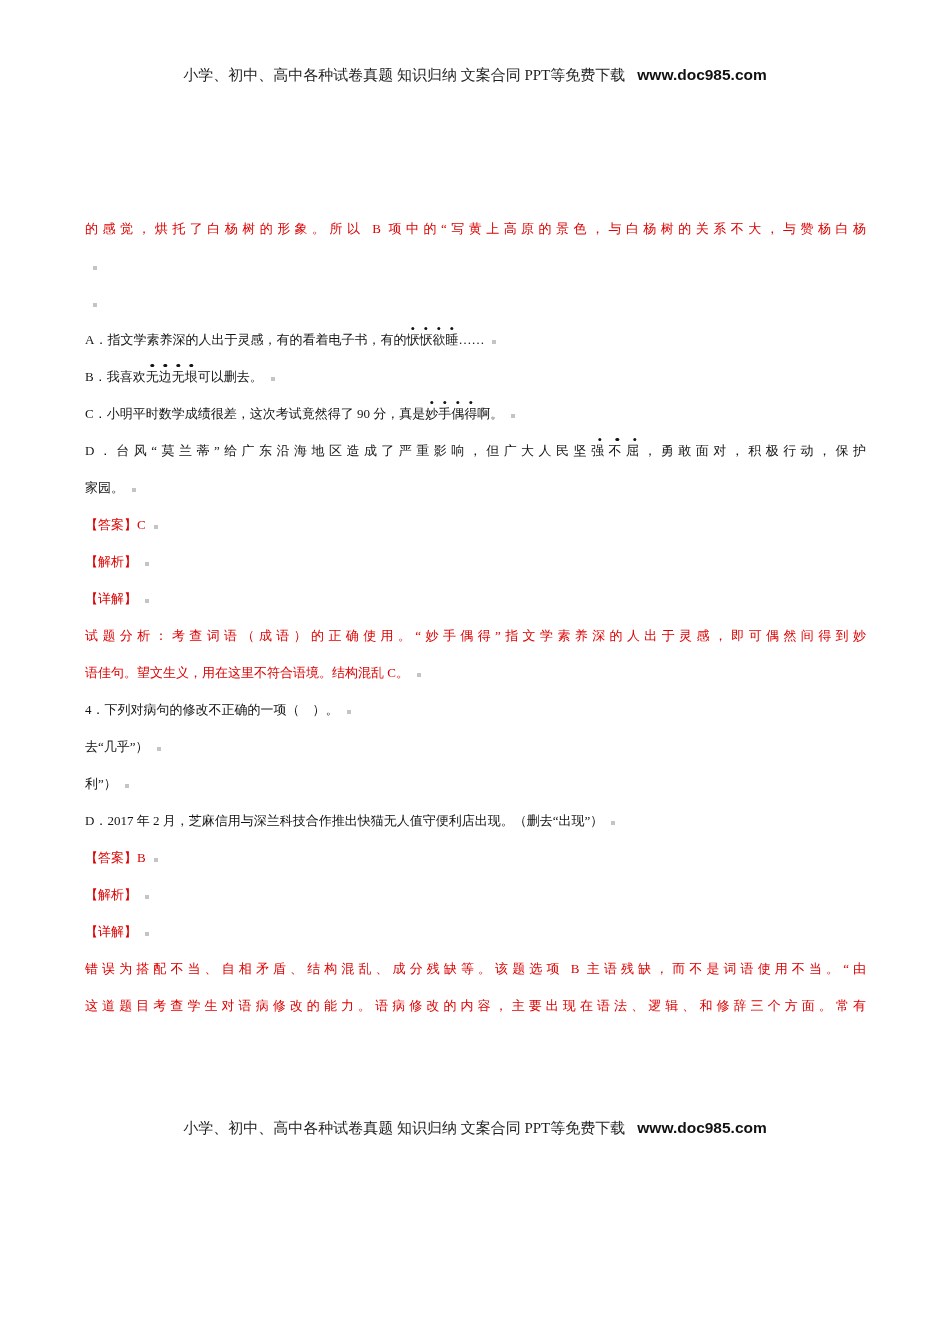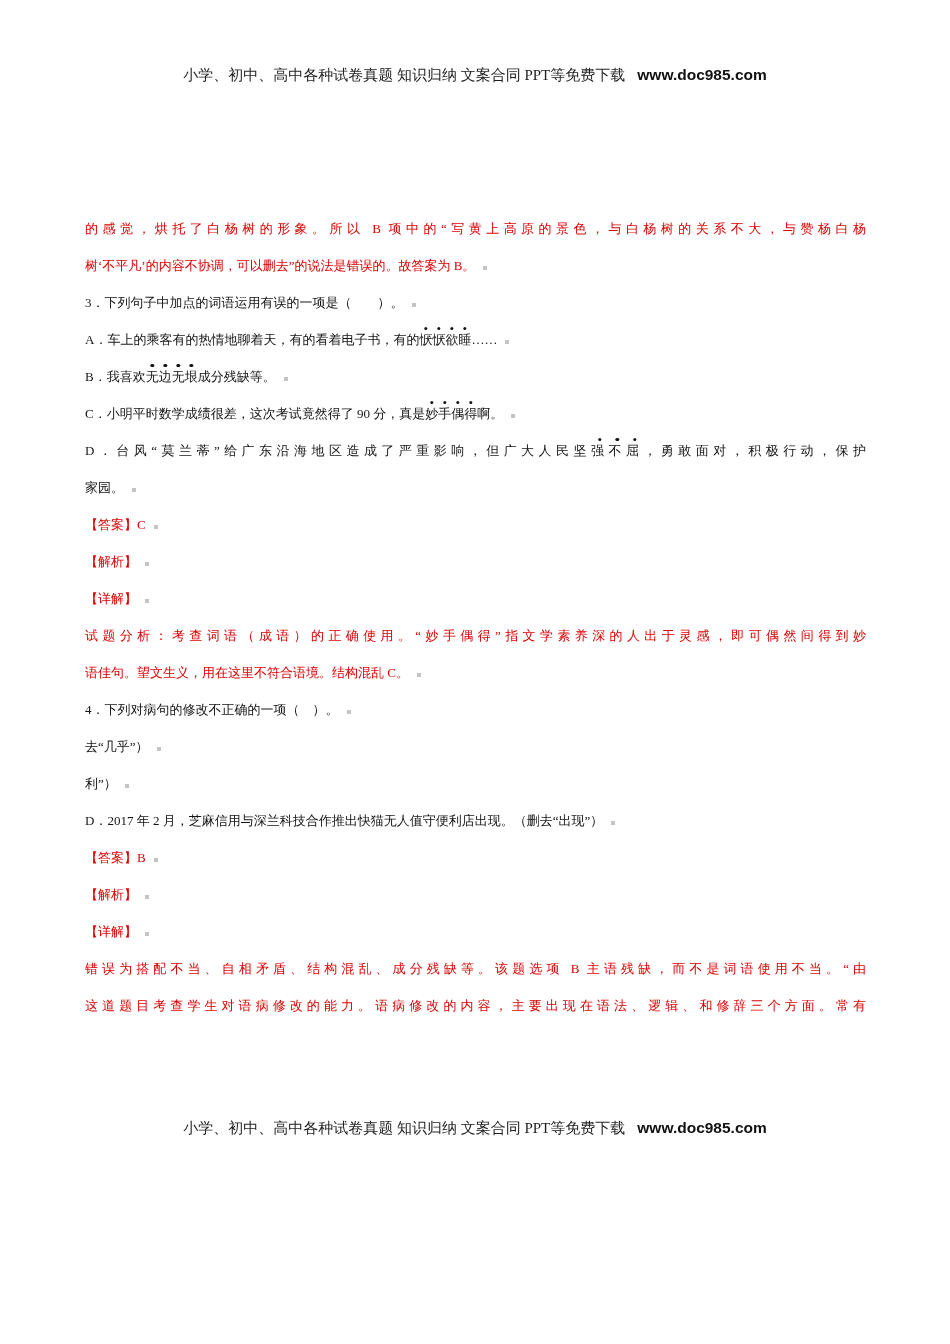--- a/index.html
+++ b/index.html
@@ -28,24 +28,24 @@
 <body>
 
 <div class="page">
 
   <div class="pageband header">
     <span>小学、初中、高中各种试卷真题  知识归纳  文案合同  PPT等免费下载</span><span class="url">www.doc985.com</span>
   </div>
 
   <div class="content">
       <div class="line red fill"><span class="run">的感觉，烘托了白杨树的形象。所以 B 项中的“写黄上高原的景色，与白杨树的关系不大，与赞杨白杨</span></div>
-      <div class="line red"><span class="run">树‘不平凡’的内容不协调，可以删去”的说法是错误的。故答案为 B。</span><span class="pmark"></span></div>
-      <div class="line"><span class="run">3．下列句子中加点的词语运用有误的一项是（　　）。</span><span class="pmark"></span></div>
-      <div class="line"><span class="run">A．车上的乘客有的热情地聊着天，有的看着电子书，有的</span><span class="emch">恹</span><span class="emch">恹</span><span class="emch">欲</span><span class="emch">睡</span><span class="run">……</span><span class="pmark"></span></div>
-      <div class="line"><span class="run">B．我喜欢</span><span class="emch">无</span><span class="emch">边</span><span class="emch">无</span><span class="emch">垠</span><span class="run">成分残缺等。</span><span class="pmark"></span></div>
+      <div class="line red"><span class="pmark"></span></div>
+      <div class="line"><span class="pmark"></span></div>
+      <div class="line"><span class="run">A．指文学素养深的人出于灵感，有的看着电子书，有的</span><span class="emch">恹</span><span class="emch">恹</span><span class="emch">欲</span><span class="emch">睡</span><span class="run">……</span><span class="pmark"></span></div>
+      <div class="line"><span class="run">B．我喜欢</span><span class="emch">无</span><span class="emch">边</span><span class="emch">无</span><span class="emch">垠</span><span class="run">可以删去。</span><span class="pmark"></span></div>
       <div class="line"><span class="run">C．小明平时数学成绩很差，这次考试竟然得了 90 分，真是</span><span class="emch">妙</span><span class="emch">手</span><span class="emch">偶</span><span class="emch">得</span><span class="run">啊。</span><span class="pmark"></span></div>
       <div class="line fill"><span class="run">D．台风“莫兰蒂”给广东沿海地区造成了严重影响，但广大人民坚</span><span class="emch">强</span><span class="emch">不</span><span class="emch">屈</span><span class="run">，勇敢面对，积极行动，保护</span></div>
       <div class="line"><span class="run">家园。</span><span class="pmark"></span></div>
       <div class="line red"><span class="run">【答案】C</span><span class="pmark"></span></div>
       <div class="line red"><span class="run">【解析】</span><span class="pmark"></span></div>
       <div class="line red"><span class="run">【详解】</span><span class="pmark"></span></div>
       <div class="line red fill"><span class="run">试题分析：考查词语（成语）的正确使用。“妙手偶得”指文学素养深的人出于灵感，即可偶然间得到妙</span></div>
       <div class="line red"><span class="run">语佳句。望文生义，用在这里不符合语境。结构混乱 C。</span><span class="pmark"></span></div>
       <div class="line"><span class="run">4．下列对病句的修改不正确的一项（　）。</span><span class="pmark"></span></div>
       <div class="line"><span class="run">去“几乎”）</span><span class="pmark"></span></div>

